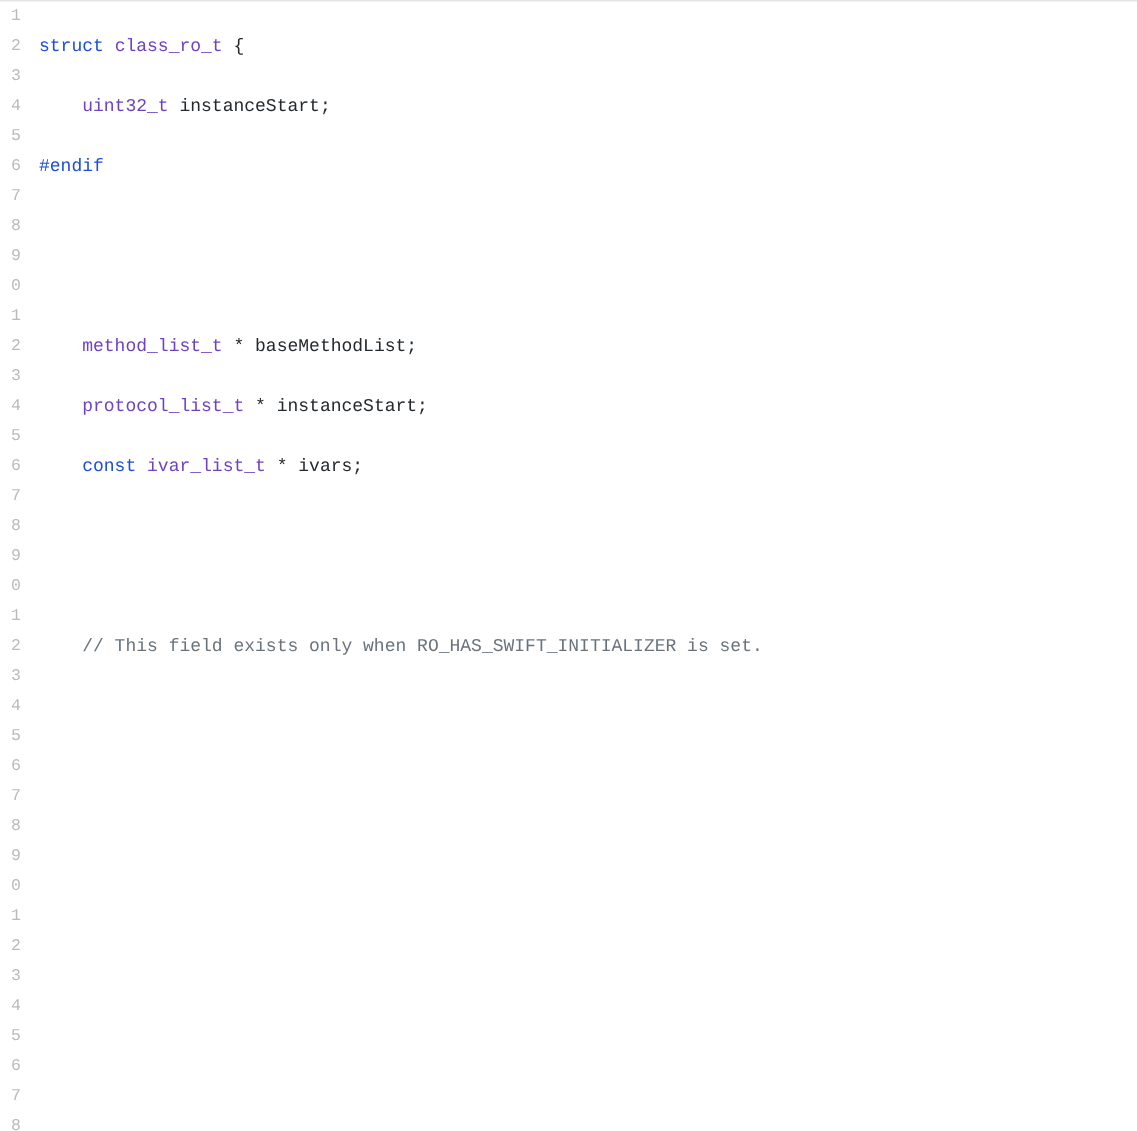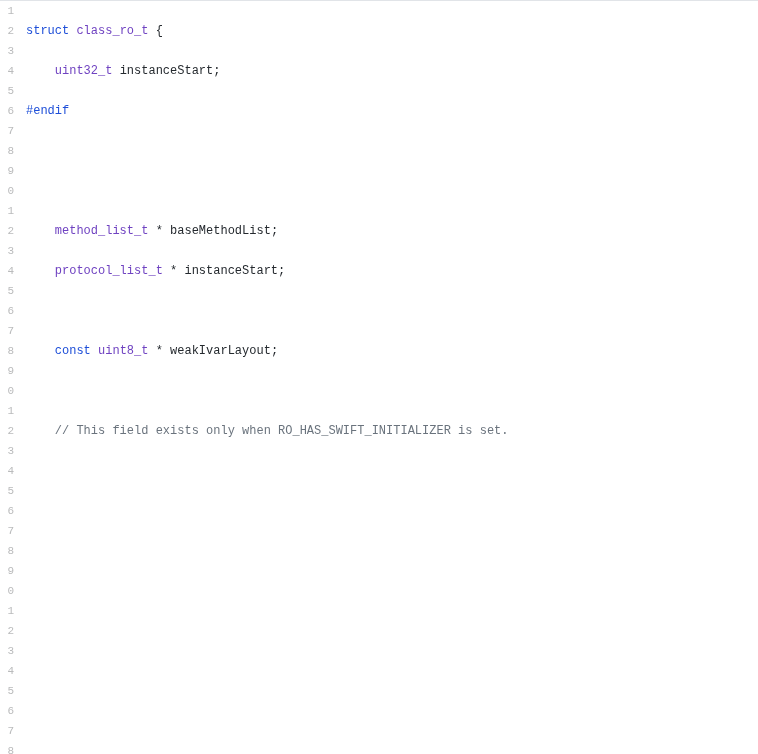--- a/index.html
+++ b/index.html
@@ -87,22 +87,22 @@
   </div>
 
   <div class="code">
 <div class="line"><span class="kw">struct</span> <span class="type">class_ro_t</span> {</div>
 <div class="line">    <span class="type">uint32_t</span> <span>instanceStart</span>;</div>
 <div class="line"><span class="kw">#endif</span></div>
 <div class="line"></div>
 <div class="line">    </div>
 <div class="line">    <span class="type">method_list_t</span> * <span>baseMethodList</span>;</div>
 <div class="line">    <span class="type">protocol_list_t</span> * <span>instanceStart</span>;</div>
+<div class="line">    <span class="kw">const</span> <span class="type">ivar_list_t</span> * <span>ivars</span>;</div>
 <div class="line"></div>
-<div class="line">    <span class="kw">const</span> <span class="type">uint8_t</span> * <span>weakIvarLayout</span>;</div>
 <div class="line"></div>
 <div class="line">    <span class="comment">// This field exists only when RO_HAS_SWIFT_INITIALIZER is set.</span></div>
 
 
 
 
 
 
 
 

